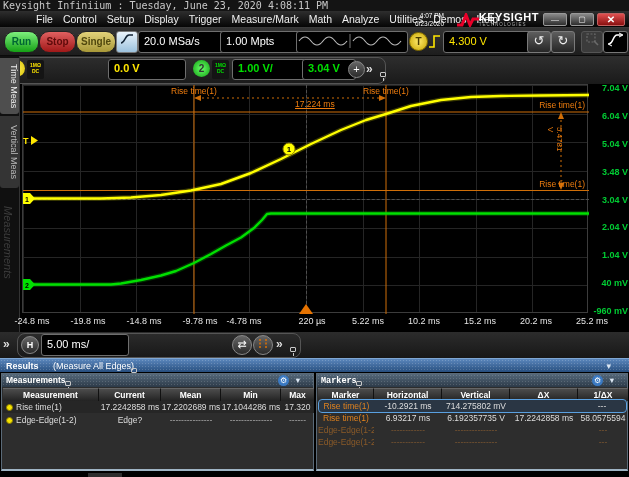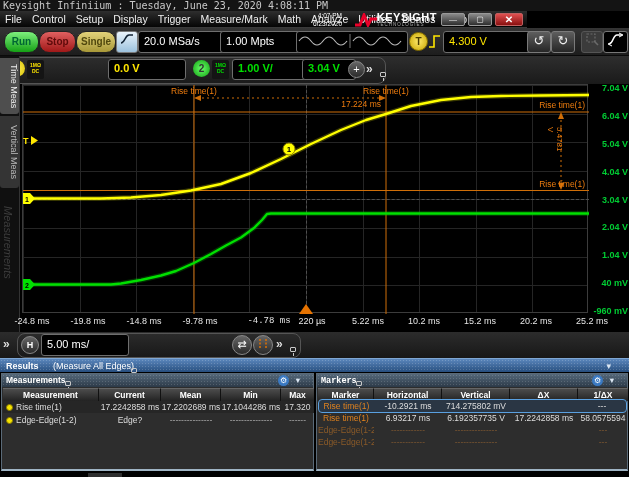--- a/index.html
+++ b/index.html
@@ -2,22 +2,22 @@
 <html><head>
 <meta charset="utf-8">
 <style>
   html,body{margin:0;padding:0;background:#000;}
   #app{position:relative;width:629px;height:477px;background:#000;overflow:hidden;
        font-family:"Liberation Sans",sans-serif;color:#ddd;}
   .abs{position:absolute;box-sizing:border-box;}
   
   .titlebar{left:0;top:0;width:629px;height:11px;background:#141414;color:#c8c8c8;
             font-family:"DejaVu Sans Mono",monospace;font-size:10px;line-height:11px;padding-left:3px;}
-  .menubar{left:0;top:11px;width:527px;height:17px;background:linear-gradient(#2e2e2e,#050505);
-           border-bottom:1px solid #3a3a3a;display:flex;align-items:center;}
+  .menubar{left:0;top:11px;width:629px;height:17px;background:linear-gradient(#2e2e2e,#050505);
+           border-bottom:1px solid #3a3a3a;display:flex;align-items:center;padding-left:31px;}
   .menuitem{color:#f0f0f0;font-size:10.5px;padding:0 5px;line-height:16px;}
   .clock{position:absolute;right:185px;top:0;text-align:right;color:#fff;font-size:6.5px;line-height:8px;padding-top:1px;}
   .logo{position:absolute;right:90px;top:1px;display:flex;align-items:center;}
   .brandname{color:#fff;font-size:11px;font-weight:bold;letter-spacing:.5px;line-height:10px;}
   .brandsub{color:#aaa;font-size:4.5px;letter-spacing:1px;line-height:5px;}
   .winbtn{height:13px;border-radius:2px;border:1px solid #999;
           background:linear-gradient(#8a8a8a,#2e2e2e);color:#eee;text-align:center;
           font-size:8px;line-height:12px;}
   .closebtn{background:linear-gradient(#e05050,#8a1010);border-color:#c06060;color:#fff;
             font-weight:bold;font-size:10px;}
@@ -220,41 +220,41 @@
       <polygon points="0,194 7,194 12,199.5 7,205 0,205" fill="#00e000"></polygon>
       <text x="2" y="203" fill="#000" font-size="7" font-weight="bold">2</text>
 
       <circle cx="266" cy="64" r="6" fill="#ffff00" stroke="#8a7a00"></circle>
       <text x="266" y="67" fill="#000" font-size="8" font-weight="bold" text-anchor="middle">1</text>
 
       <polygon points="276,229 290,229 283,219" fill="#e67300"></polygon>
     </svg>
     <div class="ann" style="left:131px;top:2px;width:80px;text-align:center;">Rise time(1)</div>
     <div class="ann" style="left:323px;top:2px;width:80px;text-align:center;">Rise time(1)</div>
-    <div class="ann" style="left:272px;top:15px;width:86px;text-align:right;">17.224 ms</div>
+    <div class="ann" style="left:272px;top:15px;width:86px;text-decoration:underline;">17.224 ms</div>
     <div class="ann" style="left:482px;top:16px;width:80px;text-align:right;">Rise time(1)</div>
     <div class="ann" style="left:482px;top:95px;width:80px;text-align:right;">Rise time(1)</div>
     <div class="ann" style="left:541px;top:42px;transform:rotate(90deg);transform-origin:left top;font-size:8px;">5.4781 V</div>
   </div>
 
   <div class="yaxis" style="left:586px;top:83px;">7.04 V</div>
   <div class="yaxis" style="left:586px;top:111px;">6.04 V</div>
   <div class="yaxis" style="left:586px;top:139px;text-align:right;">5.04 V</div>
-  <div class="yaxis" style="left:586px;top:167px;">4.04 V</div>
+  <div class="yaxis" style="left:586px;top:167px;">3.48 V</div>
   <div class="yaxis" style="left:586px;top:195px;">3.04 V</div>
   <div class="yaxis" style="left:586px;top:222px;">2.04 V</div>
   <div class="yaxis" style="left:586px;top:250px;">1.04 V</div>
   <div class="yaxis" style="left:586px;top:278px;">40 mV</div>
   <div class="yaxis" style="left:586px;top:306px;">-960 mV</div>
 
   <div class="xaxis" style="left:8px;">-24.8 ms</div>
   <div class="xaxis" style="left:64px;">-19.8 ms</div>
   <div class="xaxis" style="left:120px;">-14.8 ms</div>
   <div class="xaxis" style="left:176px;">-9.78 ms</div>
-  <div class="xaxis" style="left:245px;font-family:Liberation Mono, monospace;">-4.78 ms</div>
+  <div class="xaxis" style="left:220px;">-4.78 ms</div>
   <div class="xaxis" style="left:288px;">220 µs</div>
   <div class="xaxis" style="left:344px;">5.22 ms</div>
   <div class="xaxis" style="left:400px;">10.2 ms</div>
   <div class="xaxis" style="left:456px;">15.2 ms</div>
   <div class="xaxis" style="left:512px;">20.2 ms</div>
   <div class="xaxis" style="left:568px;">25.2 ms</div>
 
   <div class="abs hrow">
     <div class="abs chev" style="left:3px;top:2px;">»</div>
     <div class="hgroup"></div>

